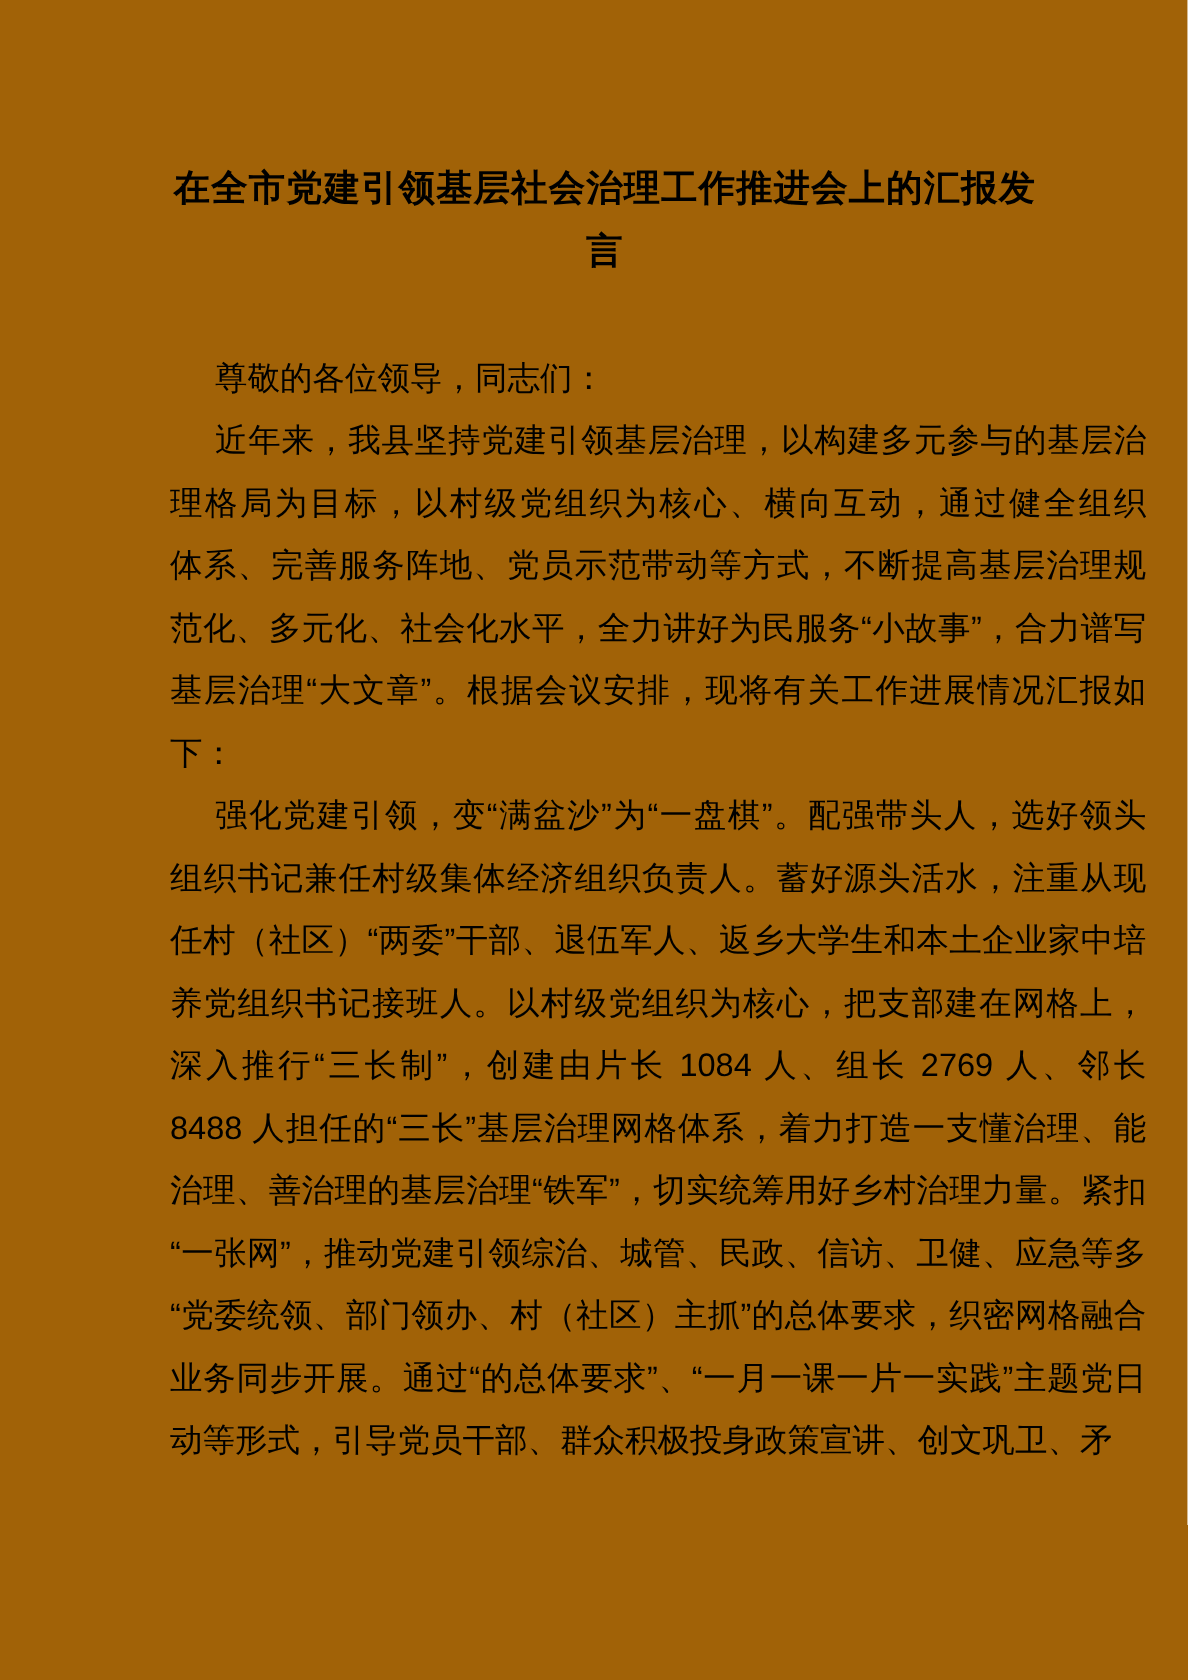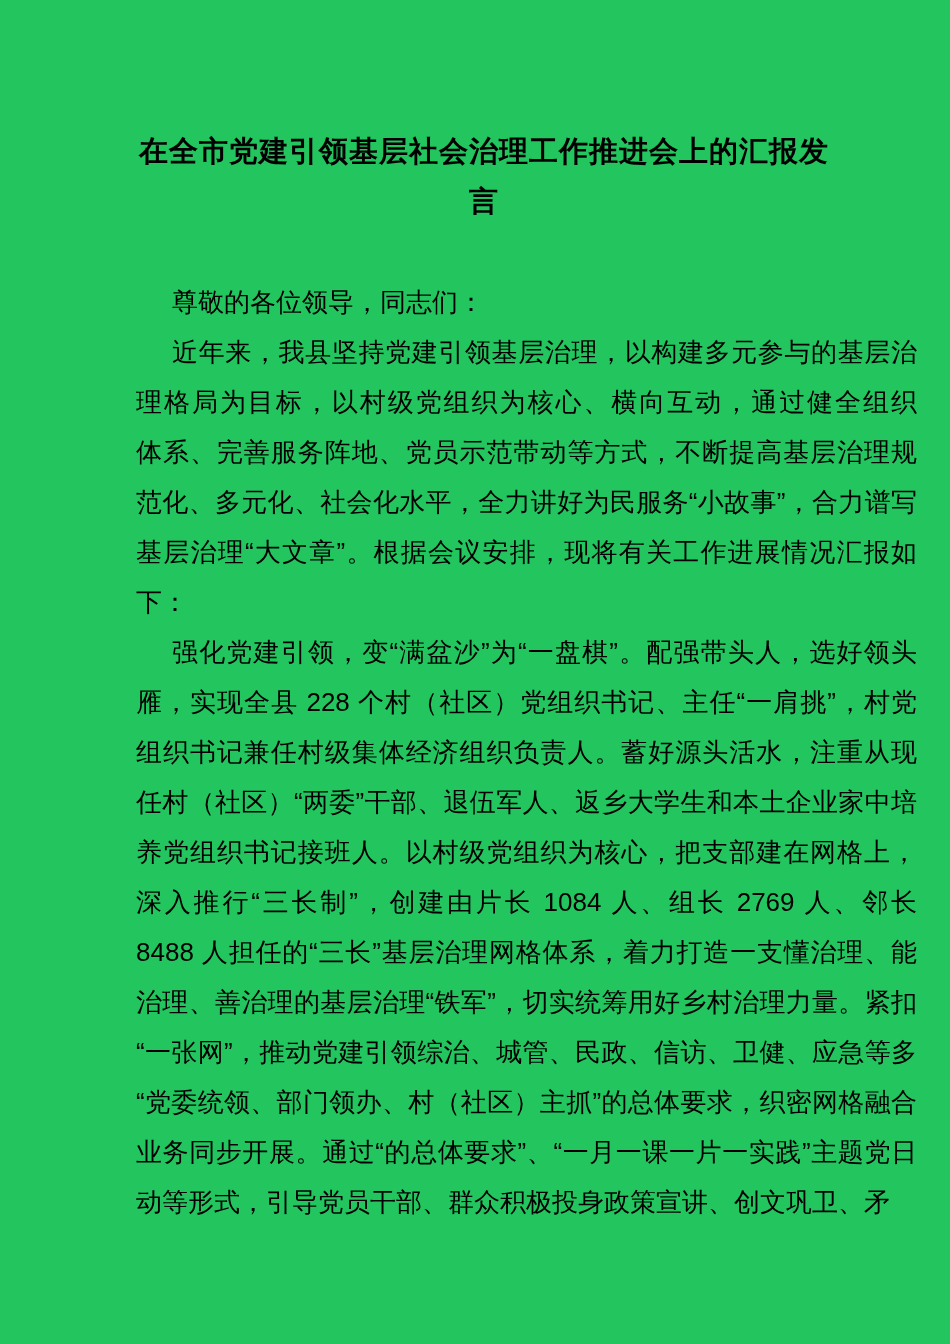--- a/index.html
+++ b/index.html
@@ -4,21 +4,21 @@
 <style>
   html, body {
     margin: 0;
     padding: 0;
     background: #ffffff;
   }
   .page {
     position: relative;
     width: 950px;
     height: 1344px;
-    background: #22c55e;
+    background: #a16207;
     color: #000000;
     font-family: "Liberation Sans", "DejaVu Sans", sans-serif;
     overflow: hidden;
   }
   .doc-title {
     position: absolute;
     top: 126px;
     left: 70px;
     width: 828px;
     font-size: 29px;
@@ -65,21 +65,20 @@
 
   <div class="doc-body">
       <div class="text-line indent no-justify">尊敬的各位领导，同志们：</div>
       <div class="text-line indent">近年来，我县坚持党建引领基层治理，以构建多元参与的基层治</div>
       <div class="text-line">理格局为目标，以村级党组织为核心、横向互动，通过健全组织</div>
       <div class="text-line">体系、完善服务阵地、党员示范带动等方式，不断提高基层治理规</div>
       <div class="text-line">范化、多元化、社会化水平，全力讲好为民服务“小故事”，合力谱写</div>
       <div class="text-line">基层治理“大文章”。根据会议安排，现将有关工作进展情况汇报如</div>
       <div class="text-line no-justify">下：</div>
       <div class="text-line indent">强化党建引领，变“满盆沙”为“一盘棋”。配强带头人，选好领头</div>
-      <div class="text-line">雁，实现全县 228 个村（社区）党组织书记、主任“一肩挑”，村党</div>
       <div class="text-line">组织书记兼任村级集体经济组织负责人。蓄好源头活水，注重从现</div>
       <div class="text-line">任村（社区）“两委”干部、退伍军人、返乡大学生和本土企业家中培</div>
       <div class="text-line">养党组织书记接班人。以村级党组织为核心，把支部建在网格上，</div>
       <div class="text-line">深入推行“三长制”，创建由片长 1084 人、组长 2769 人、邻长</div>
       <div class="text-line">8488 人担任的“三长”基层治理网格体系，着力打造一支懂治理、能</div>
       <div class="text-line">治理、善治理的基层治理“铁军”，切实统筹用好乡村治理力量。紧扣</div>
       <div class="text-line">“一张网”，推动党建引领综治、城管、民政、信访、卫健、应急等多</div>
       <div class="text-line">“党委统领、部门领办、村（社区）主抓”的总体要求，织密网格融合</div>
       <div class="text-line">业务同步开展。通过“的总体要求”、“一月一课一片一实践”主题党日活</div>
       <div class="text-line no-justify">动等形式，引导党员干部、群众积极投身政策宣讲、创文巩卫、矛</div>

